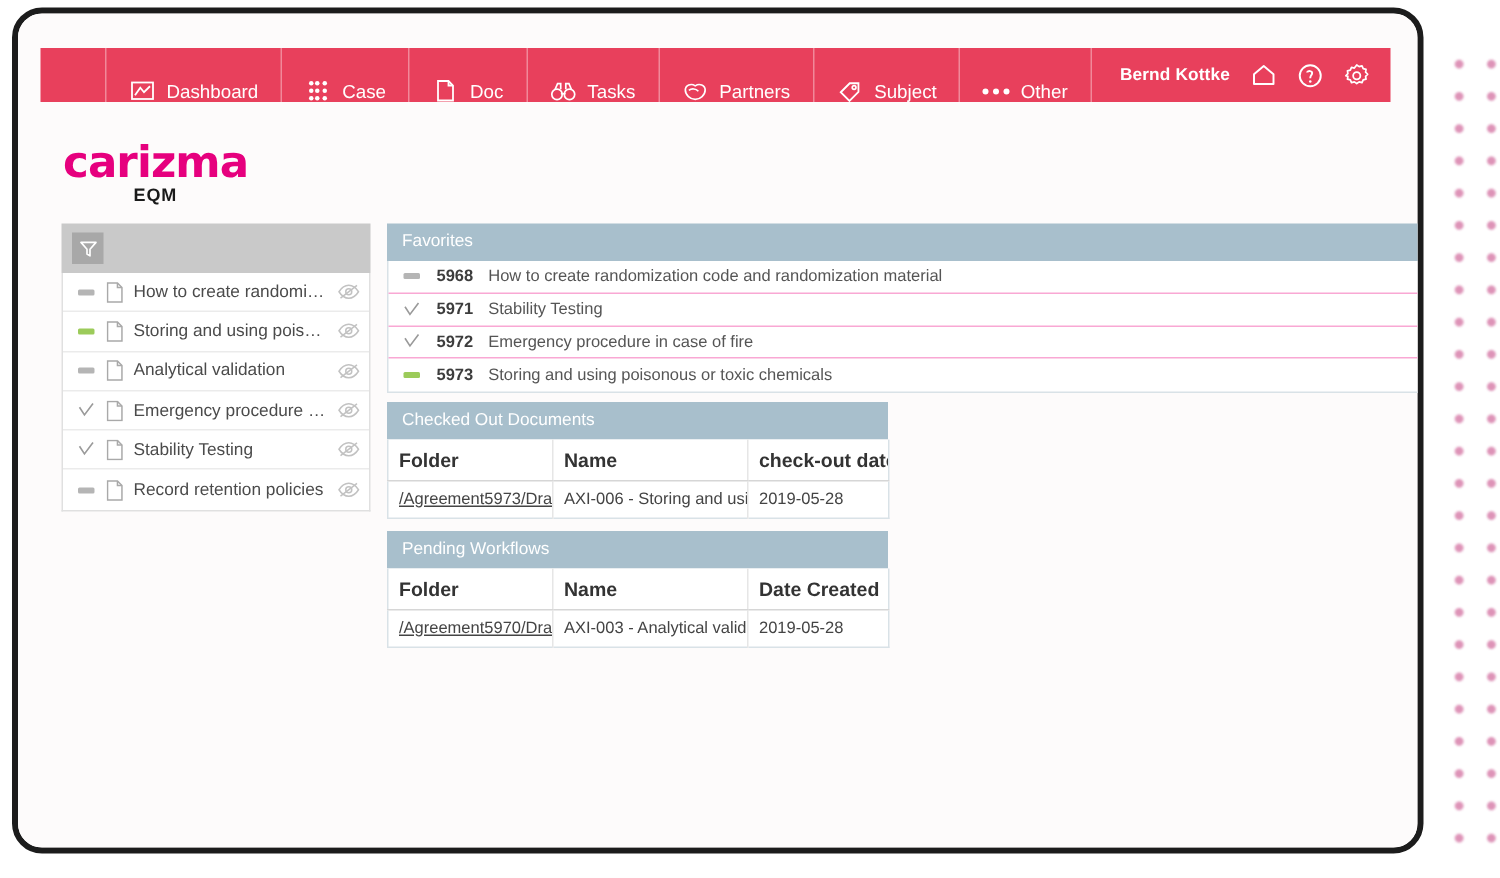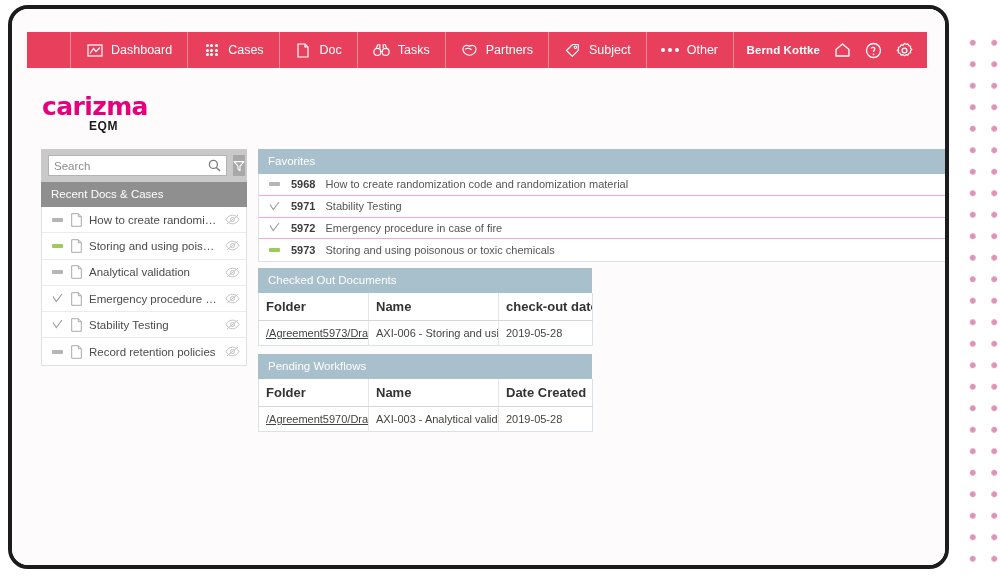--- a/index.html
+++ b/index.html
@@ -42,21 +42,21 @@
   .topnav {
     position: absolute;
     left: 15px; top: 23px;
     width: 900px; height: 36px;
     background: #e8405c;
     display: flex;
     align-items: stretch;
   }
   .nav-left { display:flex; align-items:stretch; margin-left:43px; }
   .nav-item {
-    display: flex; align-items: center; gap: 8px;
+    display: flex; align-items: flex-end; gap: 8px;
     padding: 0 15px;
     color: #ffffff;
     font-size: 12.5px;
     border-left: 1px solid rgba(255,255,255,.38);
     white-space: nowrap;
   }
   .nav-item:last-child { border-right: 1px solid rgba(255,255,255,.38); }
   .nav-item .ico { display:flex; align-items:center; justify-content:center; width:17px; height:15px; }
   .nav-item svg { display:block; }
 
@@ -71,21 +71,21 @@
   
   .dotico { display:grid; grid-template-columns:repeat(3,3px); grid-template-rows:repeat(3,3px); gap:1.6px; }
   .dotico i { background:#fff; border-radius:50%; display:block; width:3px; height:3px; }
   .tridot { display:flex; gap:3px; align-items:center; }
   .tridot i { width:4px; height:4px; border-radius:50%; background:#fff; display:block; }
 
   
   .logo { position:absolute; left:30px; top:85px; }
   .logo-main {
     font-family:"DejaVu Sans", sans-serif;
-    font-size:25px; font-weight:bold; color:#e6007e;
+    font-size:29px; font-weight:bold; color:#e6007e;
     letter-spacing:-0.6px; line-height:1;
   }
   .logo-sub {
     font-family:"Liberation Sans", sans-serif;
     font-size:12px; font-weight:bold; color:#1a1a1a;
     letter-spacing:.6px; margin-top:1px; margin-left:47px; line-height:1;
   }
 
   
   .sidebar { position:absolute; left:29px; top:140px; width:206px; }
@@ -193,21 +193,21 @@
                   <i></i>
                   <i></i>
                   <i></i>
                   <i></i>
                   <i></i>
                   <i></i>
                   <i></i>
                   <i></i>
                 </span>
             </span>
-            <span>Cases</span>
+            <span>Case</span>
           </div>
 
           <div class="nav-item">
             <span class="ico">
               <svg class="st" width="12" height="15" viewBox="0 0 12 15">
                   <path d="M1 1 h7 l3 3 v10 h-10 z" fill="none" stroke="#fff" stroke-width="1.2"></path>
                   <path d="M8 1 v3 h3" fill="none" stroke="#fff" stroke-width="1.2"></path>
                 </svg>
             </span>
             <span>Doc</span>
@@ -282,37 +282,27 @@
       </div>
 
       <div class="logo">
         <div class="logo-main">carizma</div>
         <div class="logo-sub">EQM</div>
       </div>
 
       <div class="sidebar">
 
         <div class="search-bar">
-          <div class="search-input-wrap">
-            <input type="text" placeholder="Search" style="">
-            <span>
-              <svg class="st" width="13" height="13" viewBox="0 0 13 13">
-                  <circle cx="5.4" cy="5.4" r="4" fill="none" stroke="#7d7d7d" stroke-width="1.3"></circle>
-                  <path d="M8.4 8.4 L12 12" stroke="#7d7d7d" stroke-width="1.4"></path>
-                </svg>
-            </span>
-          </div>
           <div class="filter-btn">
             <svg class="st" width="12" height="12" viewBox="0 0 12 12">
                 <path d="M1 1.6 h10 L7 6.2 V10.6 L5 9.3 V6.2 Z" fill="none" stroke="#fff" stroke-width="1.1" stroke-linejoin="round"></path>
               </svg>
           </div>
         </div>
 
-        <div class="side-head">Recent Docs &amp; Cases</div>
 
         <div class="side-list">
 
           <div class="side-row">
             <span class="side-status">
                 <span class="dash"></span>
               </span>
             <span>
                 <svg class="st" width="11" height="14" viewBox="0 0 11 14">
                   <path d="M.7 .7 h6.6 l3 3 v9.6 h-9.6 z" fill="none" stroke="#a9a9a9" stroke-width="1"></path>

